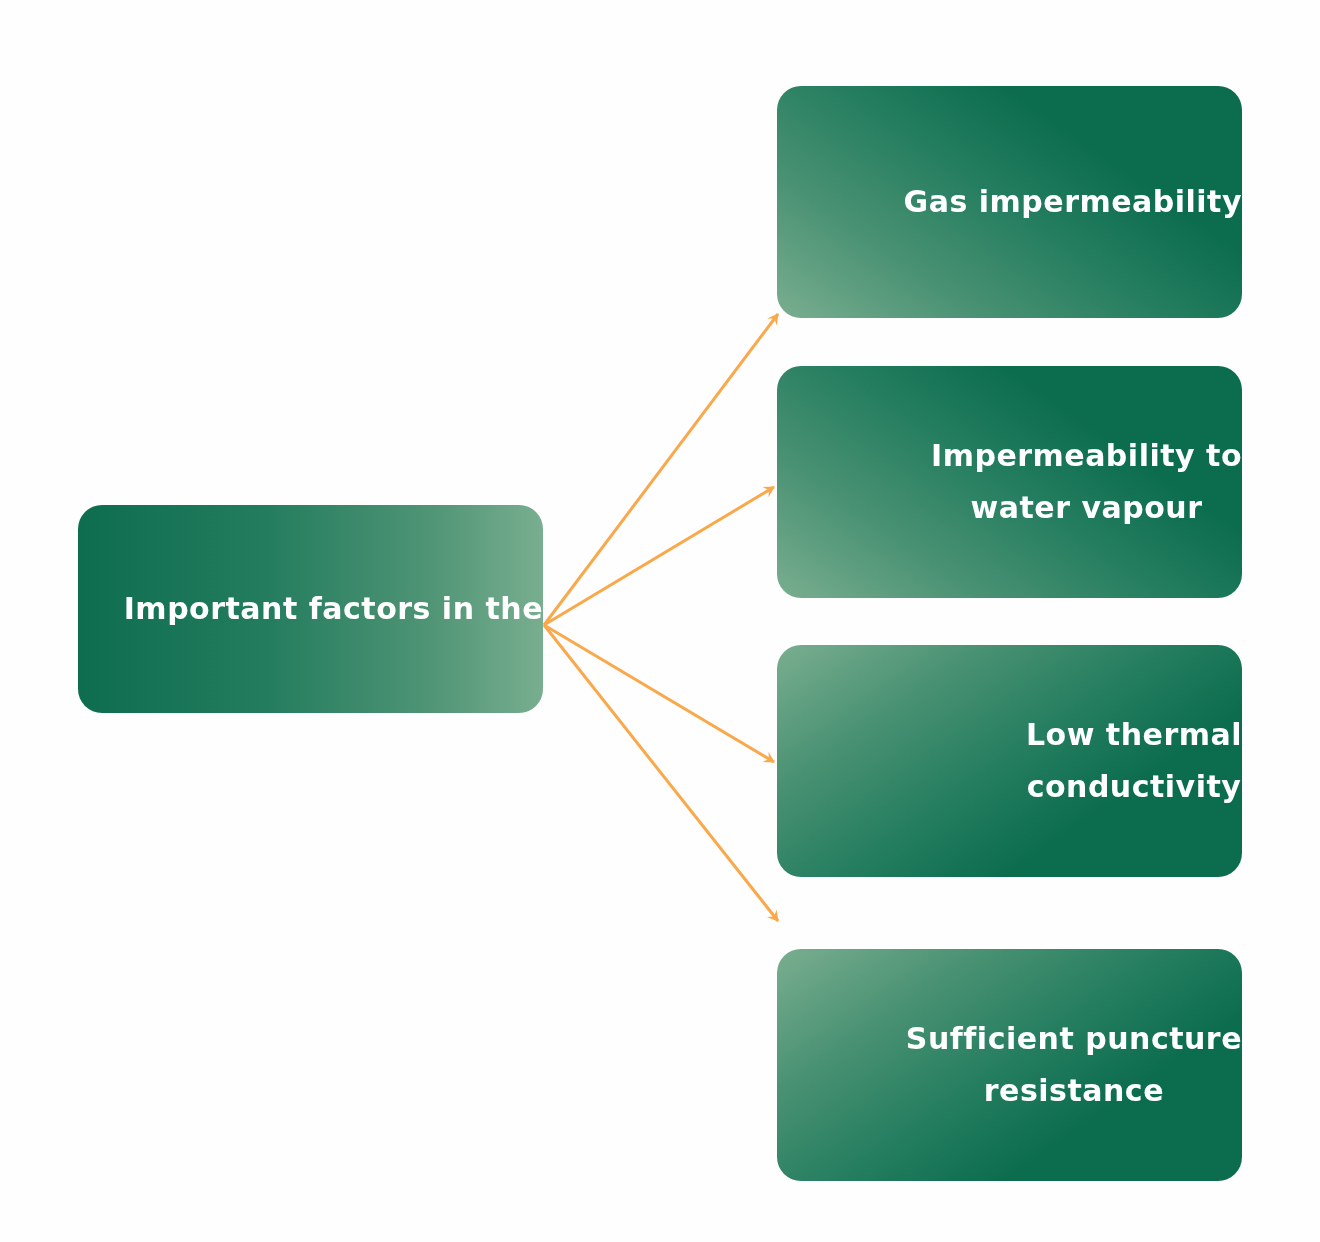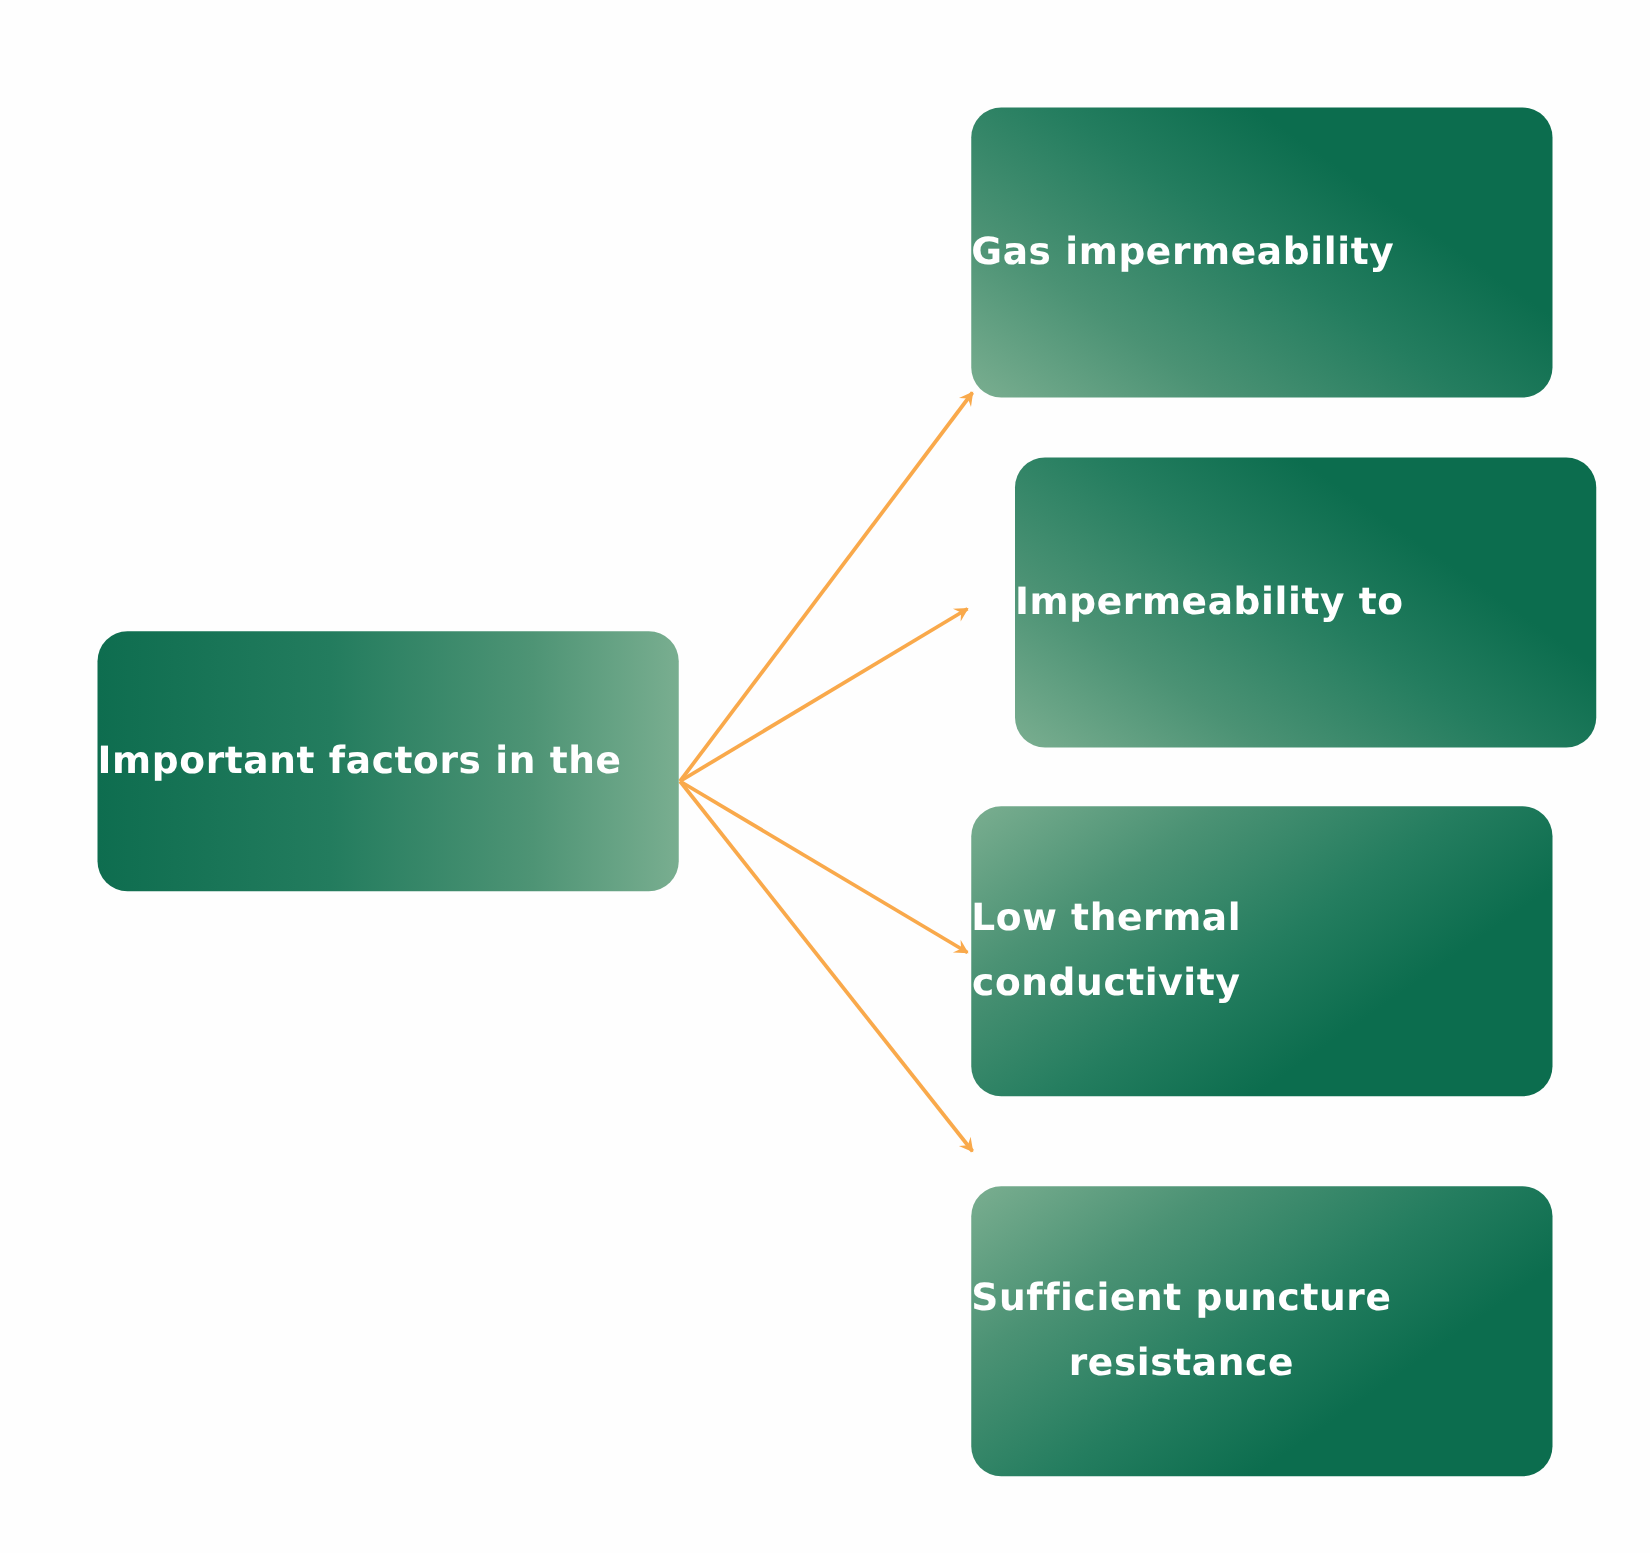--- a/index.html
+++ b/index.html
@@ -3,41 +3,41 @@
   <meta charset="utf-8">
   <style>
     html, body { margin: 0; padding: 0; }
     body {
       width: 1320px; height: 1242px; position: relative; overflow: hidden;
       background: #fefefe;
       font-family: "DejaVu Sans", sans-serif;
     }
     .box {
       position: absolute; border-radius: 24px;
-      display: flex; align-items: center; justify-content: flex-start;
+      display: flex; align-items: center; justify-content: flex-end;
       color: #ffffff; text-align: center; box-sizing: border-box;
-      font-weight: bold; font-size: 30px; line-height: 52px; letter-spacing: 0.5px;
+      font-weight: bold; font-size: 30px; line-height: 52px; letter-spacing: 0.5px; padding-left: 40px;
     }
     .box span { display: block; }
     #source {
       left: 78px; top: 505px; width: 465px; height: 208px;
       background: linear-gradient(90deg, #0e6d4f 0%, #237c5e 40%, #4e9475 75%, #79ae90 100%);
       font-size: 30px;
     }
     .target {
       left: 777px; width: 465px; height: 232px;
     }
     .grad-up {
       background: linear-gradient(35deg, #7aae90 0%, #4b9274 25%, #247d5f 50%, #0c6d4e 70%, #0c6d4e 100%);
     }
     .grad-down {
       background: linear-gradient(145deg, #7aae90 0%, #4b9274 25%, #247d5f 50%, #0c6d4e 70%, #0c6d4e 100%);
     }
     #t0 { top: 86px; }
-    #t1 { top: 366px; margin-left: 35px; }
+    #t1 { top: 366px; }
     #t2 { top: 645px; }
     #t3 { top: 949px; }
     svg#arrows { position: absolute; left: 0; top: 0; }
   </style>
 </head>
 <body>
 
 <svg id="arrows" width="1320" height="1242" viewBox="0 0 1320 1242">
   <defs>
     <marker id="arrowhead" markerWidth="14" markerHeight="14" refX="11" refY="7" orient="auto" markerUnits="userSpaceOnUse">
@@ -58,20 +58,21 @@
 
 <div class="box target grad-up" id="t0">
   <div>
     <span>Gas impermeability</span>
   </div>
 </div>
 
 <div class="box target grad-up" id="t1">
   <div>
     <span>Impermeability to</span>
+    <span>water vapour</span>
   </div>
 </div>
 
 <div class="box target grad-down" id="t2">
   <div>
     <span>Low thermal</span>
     <span>conductivity</span>
   </div>
 </div>
 

